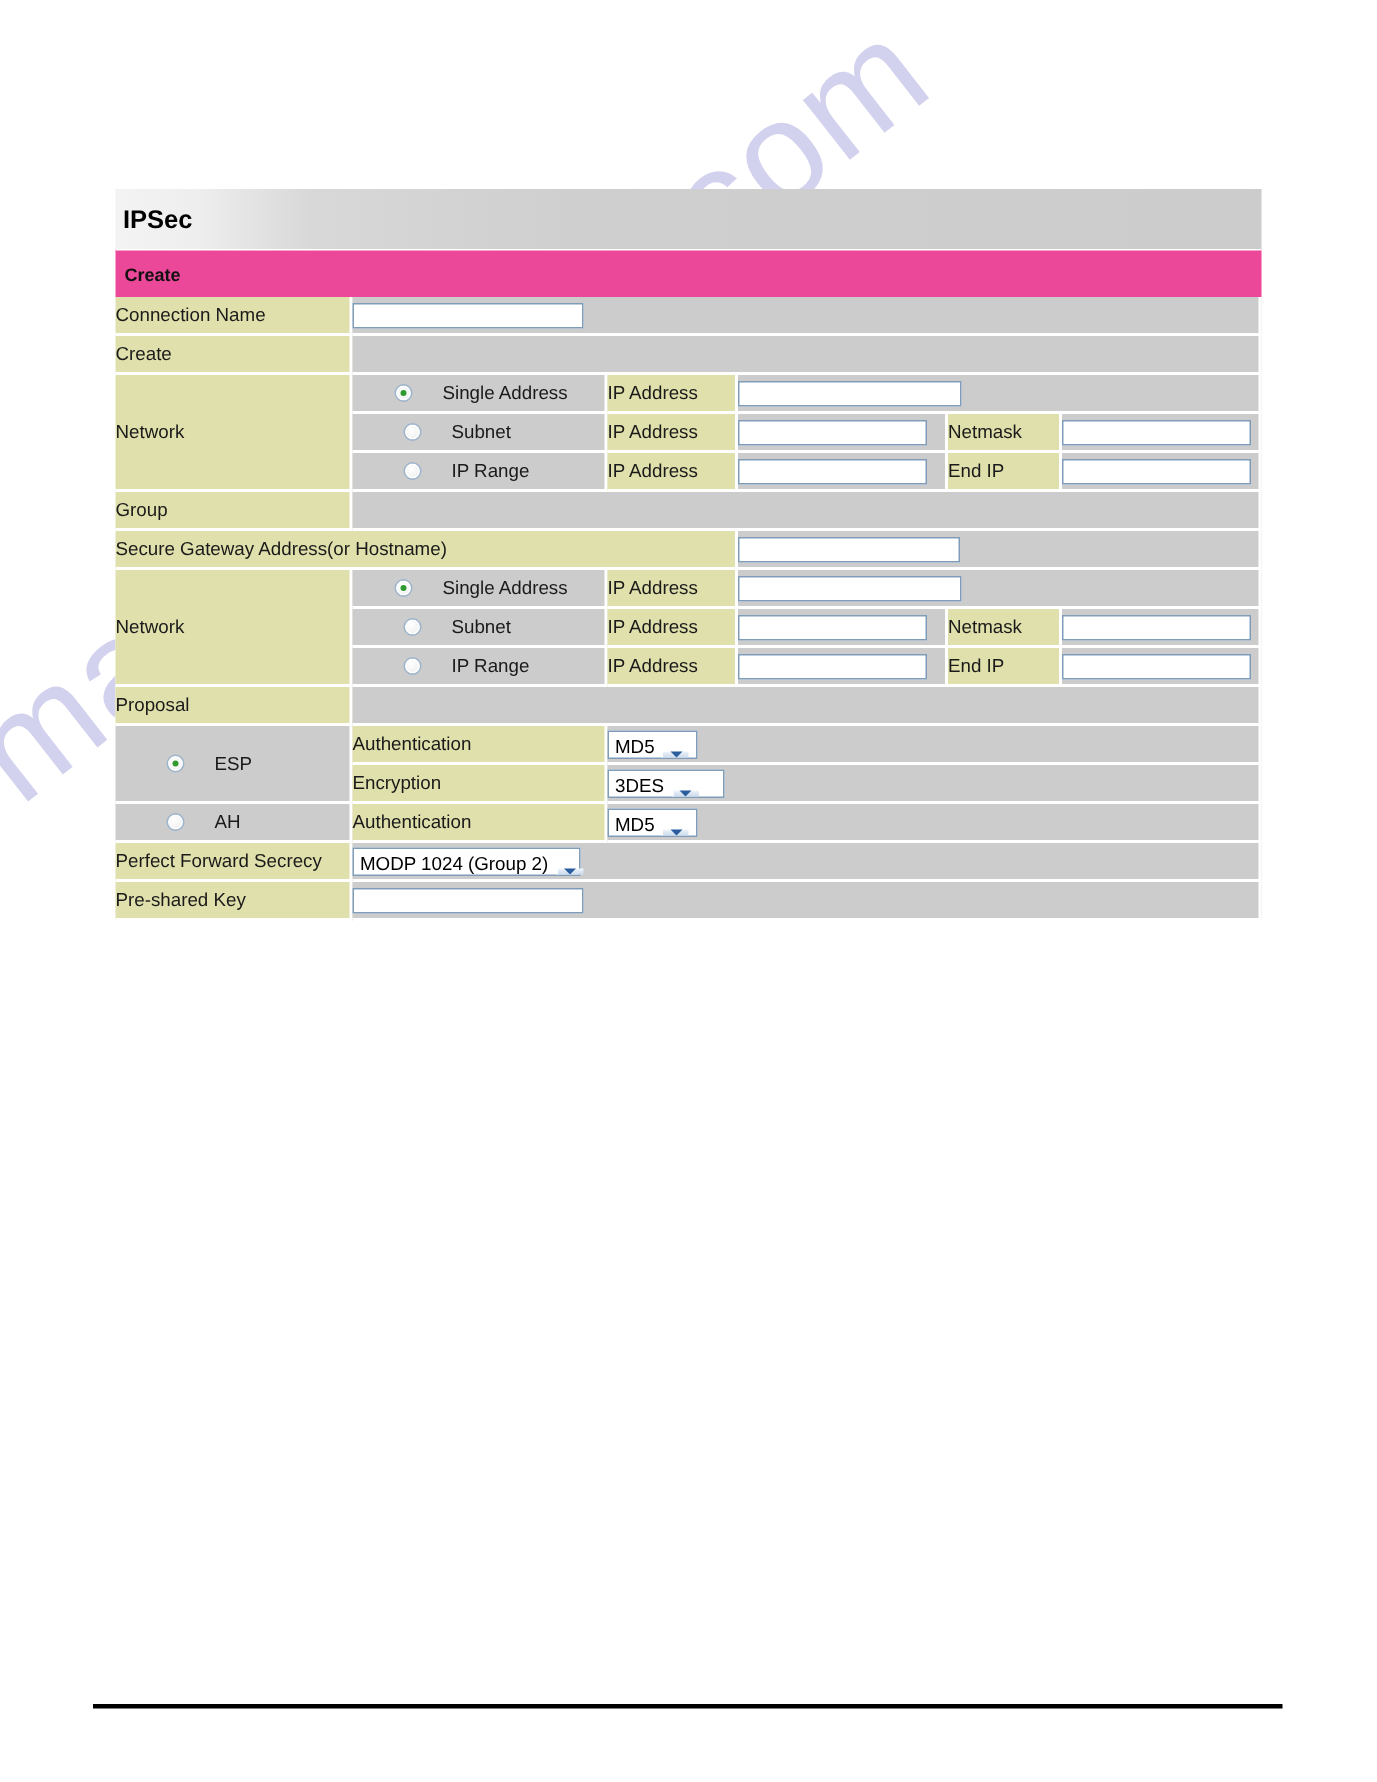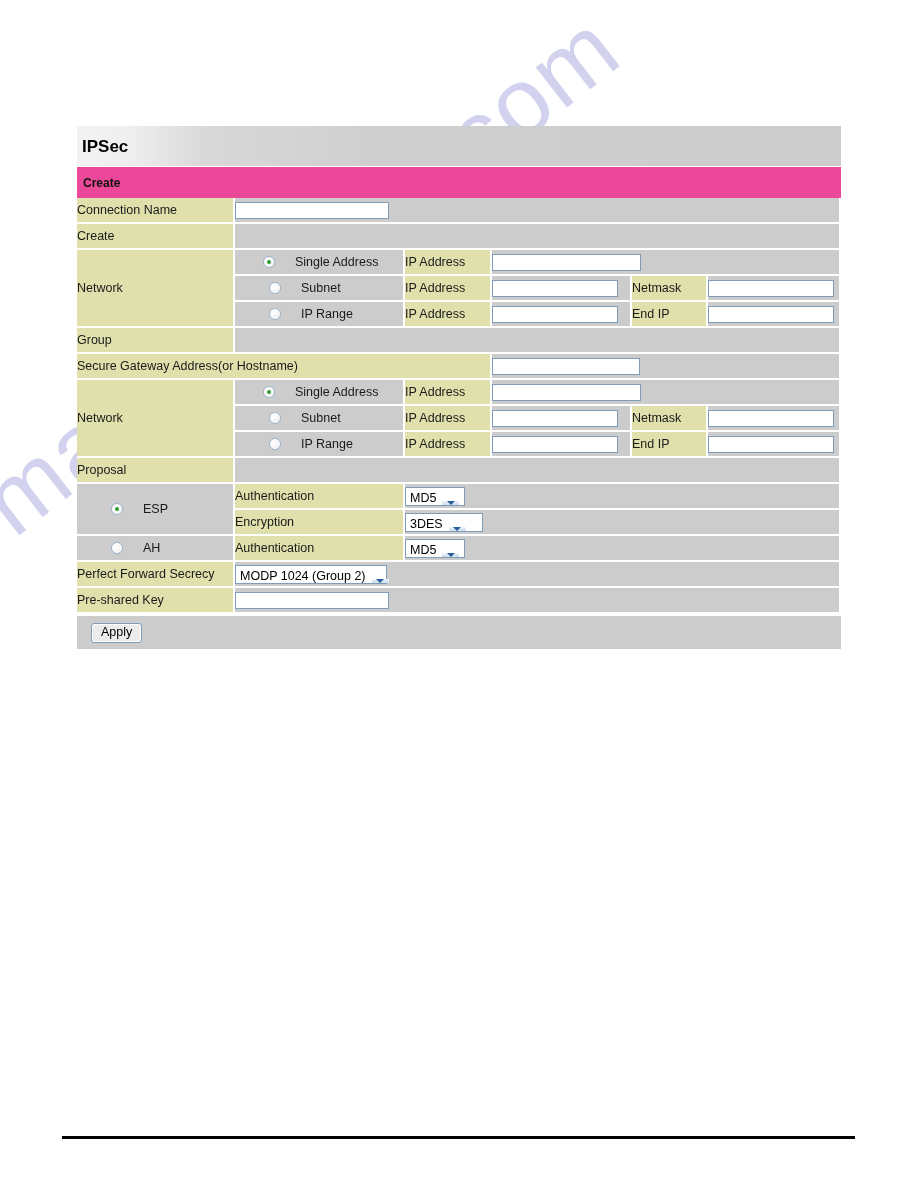--- a/index.html
+++ b/index.html
@@ -427,19 +427,16 @@
       <tr>
         <td class="khaki cellpad nb">Pre-shared Key</td>
         <td class="gray cellpad-sm nb" colspan="5">
           <input class="txt w154" type="text" value="" style="">
         </td>
       </tr>
 
     </tbody>
   </table>
 
-  <div class="apply-row">
-    <button class="apply-btn">Apply</button>
-  </div>
 
 </div>
 
 <div class="bottom-rule"></div>
 
 </body></html>

